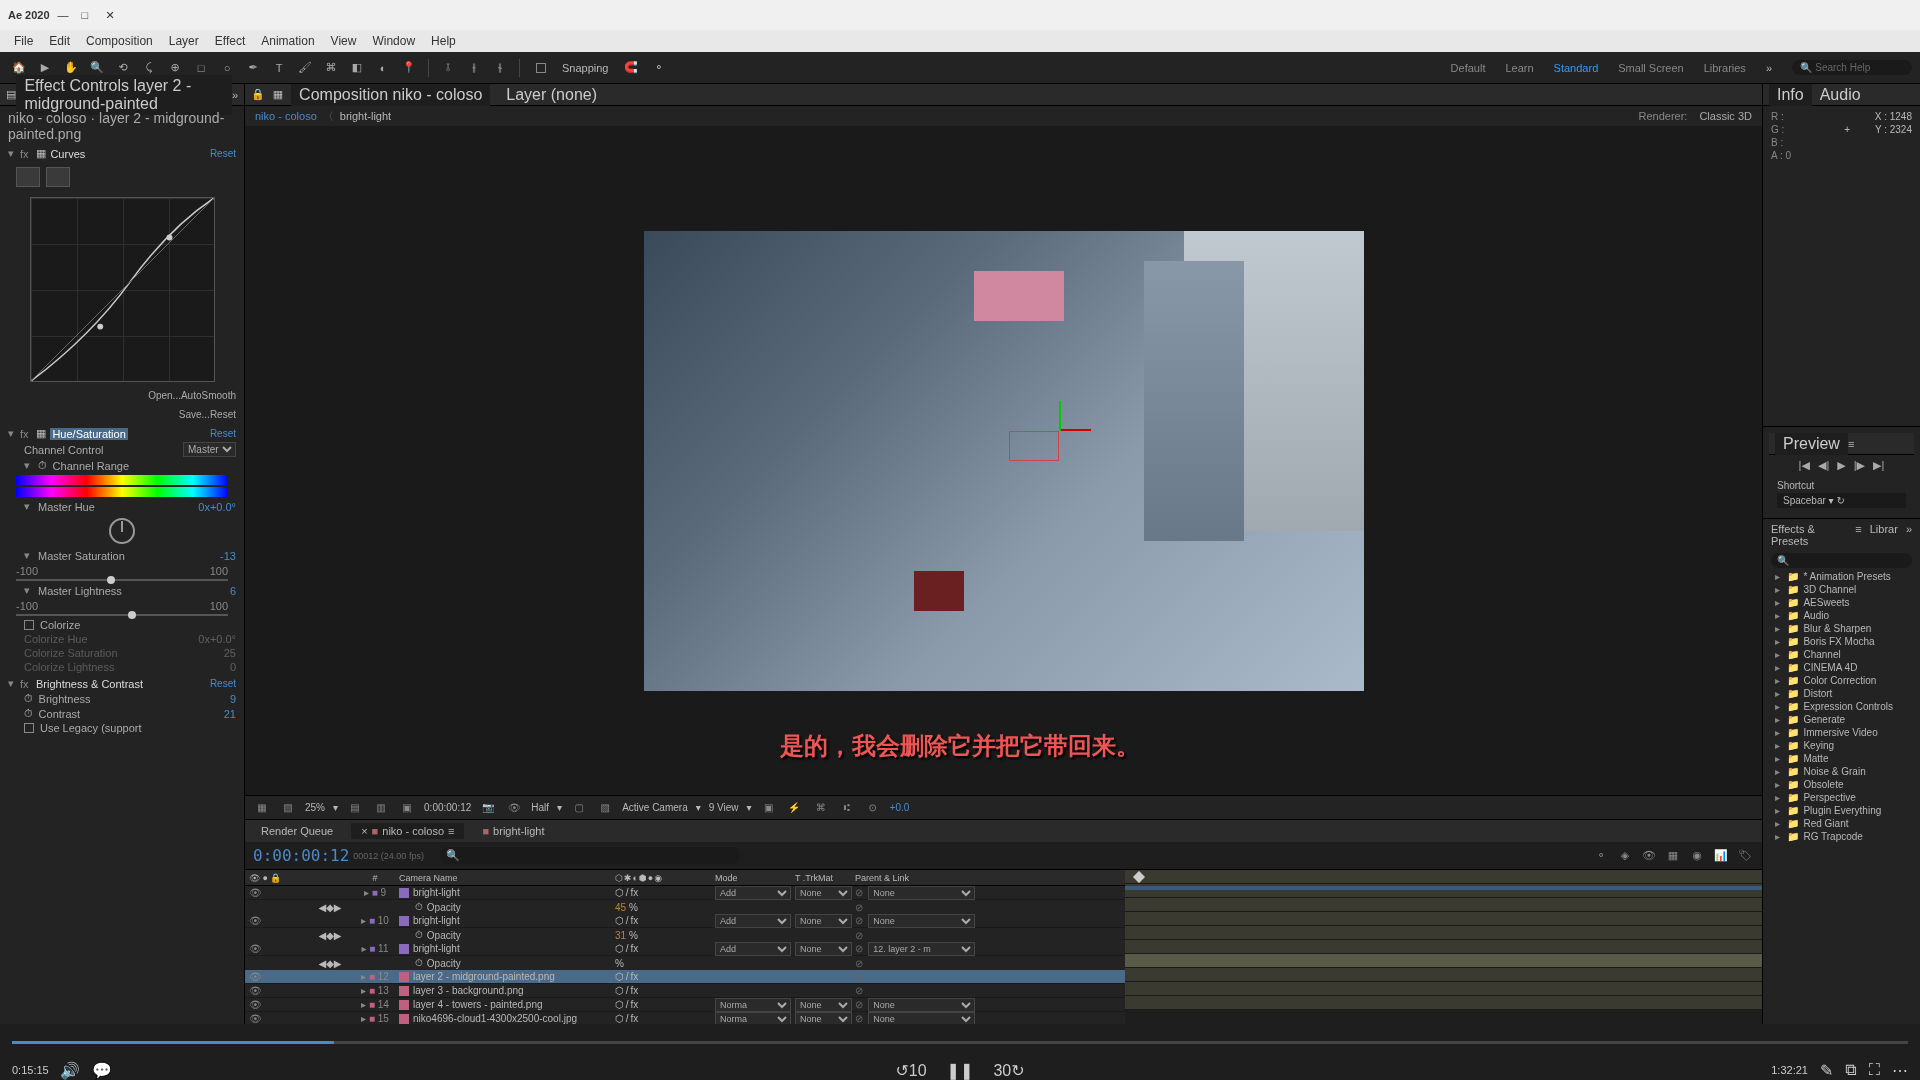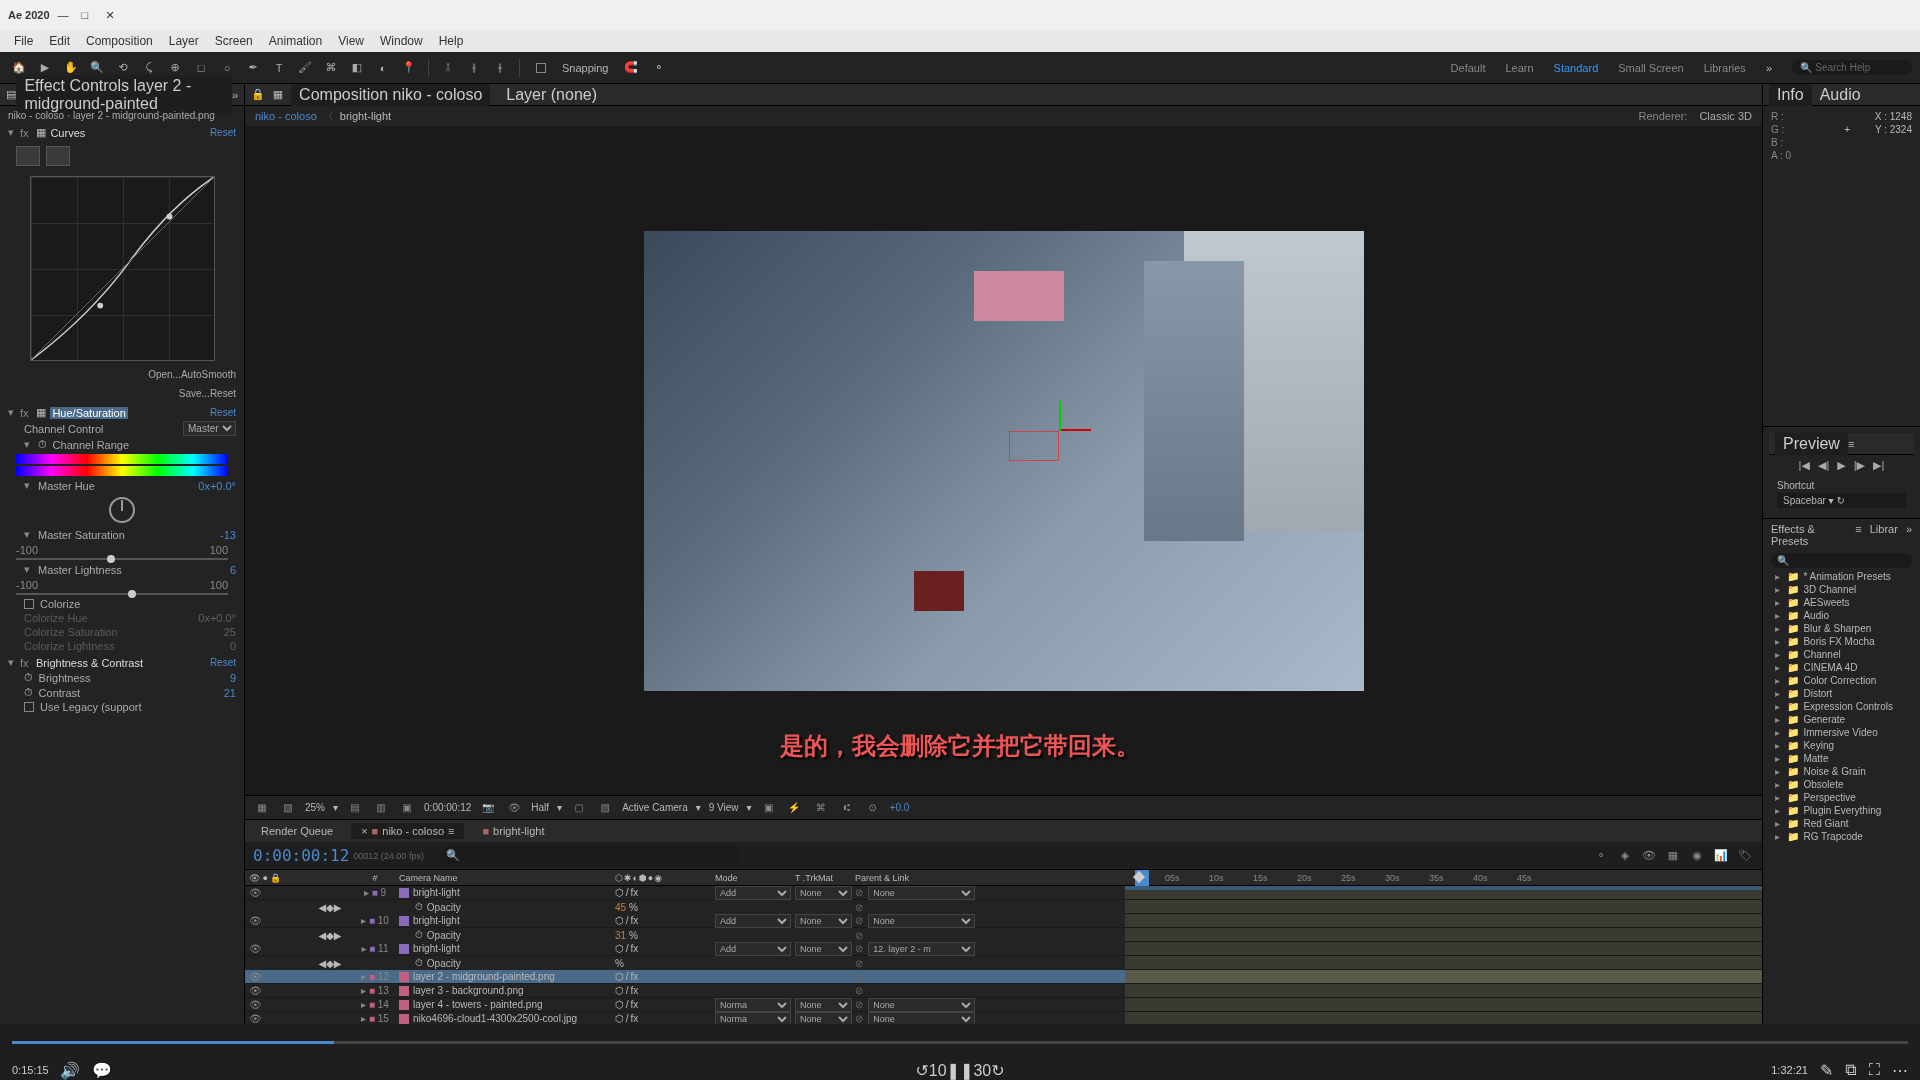--- a/index.html
+++ b/index.html
@@ -32,21 +32,21 @@
 .center-panel { flex: 1; display: flex; flex-direction: column; background: #1a1a1a; }
 .right-panel { width: 158px; background: #232323; border-left: 1px solid #000; }
 
 
 .panel-tab-row { height: 22px; background: #2a2a2a; display: flex; align-items: center; padding: 0 6px; border-bottom: 1px solid #000; }
 .panel-tab { padding: 2px 8px; color: #ccc; font-size: 16px; }
 .panel-tab.active { background: #1e1e1e; }
 
 
 .effect-controls { flex: 1; overflow-y: auto; padding: 2px 4px; }
-.ec-header { font-size: 10px; color: #aaa; padding: 2px 4px; }
+.ec-header { font-size: 14px; color: #aaa; padding: 2px 4px; }
 .effect-block { margin-top: 2px; }
 .effect-title { display: flex; align-items: center; padding: 1px 4px; gap: 4px; }
 .effect-name { color: #ddd; }
 .effect-name.selected { background: #4a6a8a; color: #fff; padding: 0 2px; }
 .effect-reset { color: #4a8acc; cursor: pointer; margin-left: auto; font-size: 10px; }
 .twirl { width: 8px; cursor: pointer; color: #888; }
 .fx-icon { width: 12px; color: #888; }
 .effect-prop { display: flex; align-items: center; padding: 1px 4px 1px 20px; gap: 6px; }
 .prop-label { flex: 1; color: #aaa; }
 .prop-value { color: #4a8acc; cursor: pointer; }
@@ -156,21 +156,21 @@
 .ep-twirl { color: #888; width: 8px; }
 
 
 .subtitle { position: absolute; left: 50%; transform: translateX(-50%); top: 730px; font-size: 24px; color: #e55; text-shadow: 2px 2px 2px #000; font-weight: bold; }
 
 
 .video-bar { position: absolute; bottom: 0; left: 0; right: 0; height: 20px; display: flex; align-items: center; padding: 0 12px; gap: 12px; border-radius: 8px; }
 .video-progress { position: absolute; bottom: 36px; left: 12px; right: 12px; height: 3px; background: #444; }
 .video-progress-fill { width: 17%; height: 100%; background: #4a8acc; }
 .video-time { font-size: 11px; color: #ccc; }
-.video-controls { position: absolute; left: 50%; transform: translateX(-50%); display: flex; }
+.video-controls { position: absolute; left: 50%; transform: translateX(-50%); display: flex; gap: 20px; }
 .video-right { margin-left: auto; display: flex; gap: 12px; align-items: center; }
 .vc-btn { color: #ccc; cursor: pointer; font-size: 16px; }
 
 .checkbox { width: 10px; height: 10px; border: 1px solid #888; display: inline-block; }
 select { background: #2a2a2a; color: #aaa; border: 1px solid #444; font-size: 10px; }
 </style>
 </head>
 <body>
 
 <div class="titlebar">
@@ -180,21 +180,21 @@
     <span class="window-btn">□</span>
     <span class="window-btn">✕</span>
   </div>
 </div>
 
 <div class="menubar">
   <span class="menu-item">File</span>
   <span class="menu-item">Edit</span>
   <span class="menu-item">Composition</span>
   <span class="menu-item">Layer</span>
-  <span class="menu-item">Screen</span>
+  <span class="menu-item">Effect</span>
   <span class="menu-item">Animation</span>
   <span class="menu-item">View</span>
   <span class="menu-item">Window</span>
   <span class="menu-item">Help</span>
 </div>
 
 <div class="toolbar">
   <span class="tool-btn">🏠</span>
   <span class="tool-btn">▶</span>
   <span class="tool-btn">✋</span>
@@ -662,32 +662,20 @@
       <div class="lr-mode"><select><option>Norma</option></select></div>
       <div class="lr-trk"><select><option>None</option></select></div>
       <div class="lr-parent">
                   <span class="lr-link">⊘</span>
                   <select><option>None</option></select>
                 </div>
               </div>
             </div>
         </div>
         <div class="tl-tracks">
-          <div class="tl-ruler">
-            <div class="playhead"></div>
-          <span class="ruler-tick" style="left:40px">05s</span>
-              <span class="ruler-tick" style="left:84px">10s</span>
-              <span class="ruler-tick" style="left:128px">15s</span>
-              <span class="ruler-tick" style="left:172px">20s</span>
-              <span class="ruler-tick" style="left:216px">25s</span>
-              <span class="ruler-tick" style="left:260px">30s</span>
-              <span class="ruler-tick" style="left:304px">35s</span>
-              <span class="ruler-tick" style="left:348px">40s</span>
-              <span class="ruler-tick" style="left:392px">45s</span>
-            </div>
           <div class="work-area"></div>
           <div id="track-rows">
               <div class="track-row "></div>
               <div class="track-row">
                 <span class="keyframe" style="left:10px;top:3px"></span>
               </div>
               <div class="track-row "></div>
               <div class="track-row">
                 <span class="keyframe" style="left:10px;top:3px"></span>
               </div>

